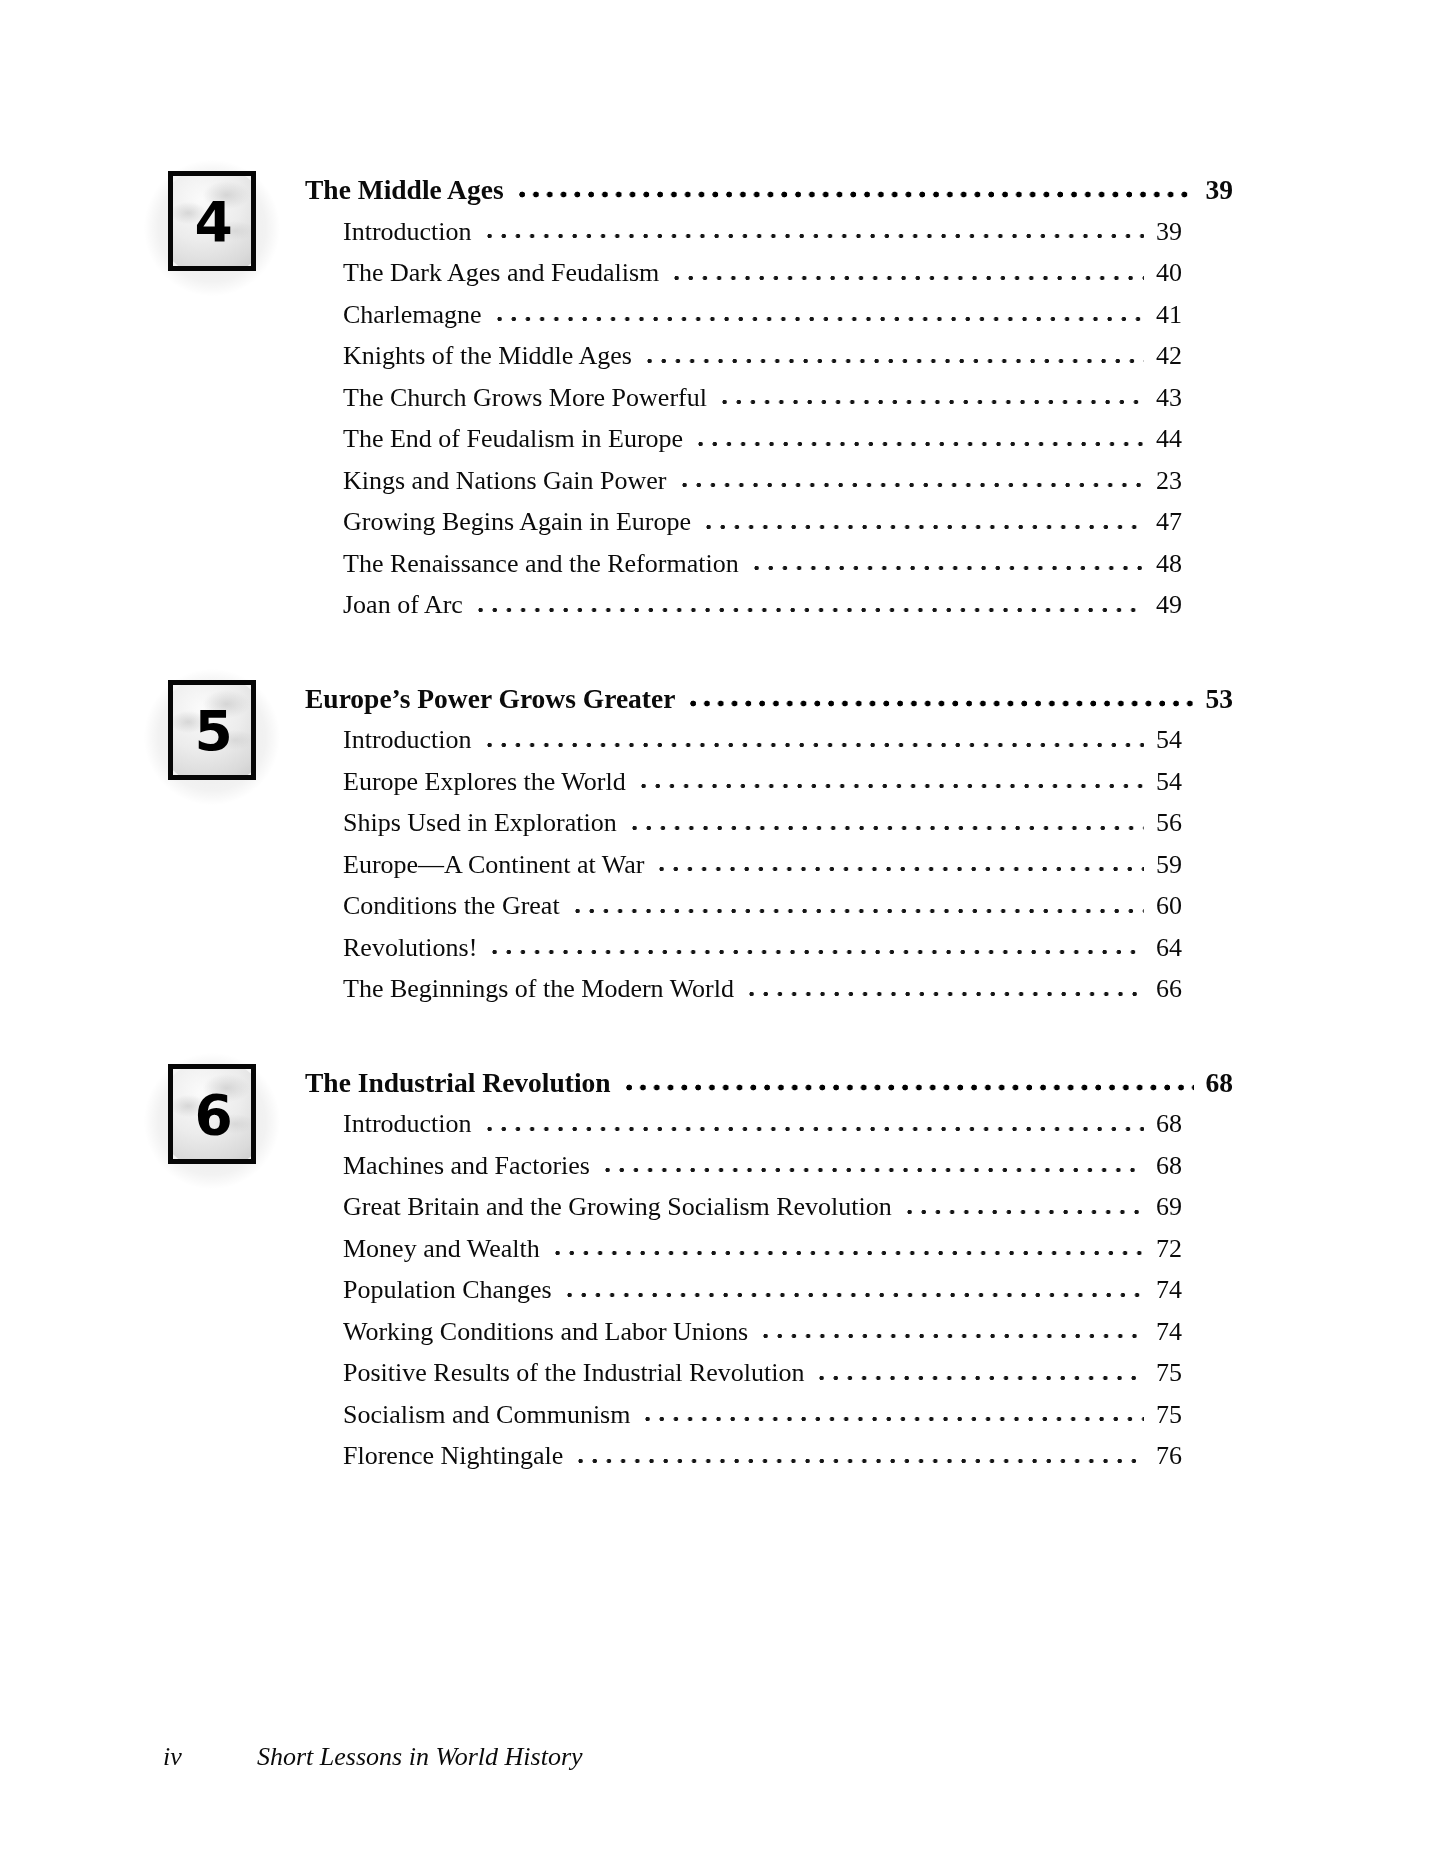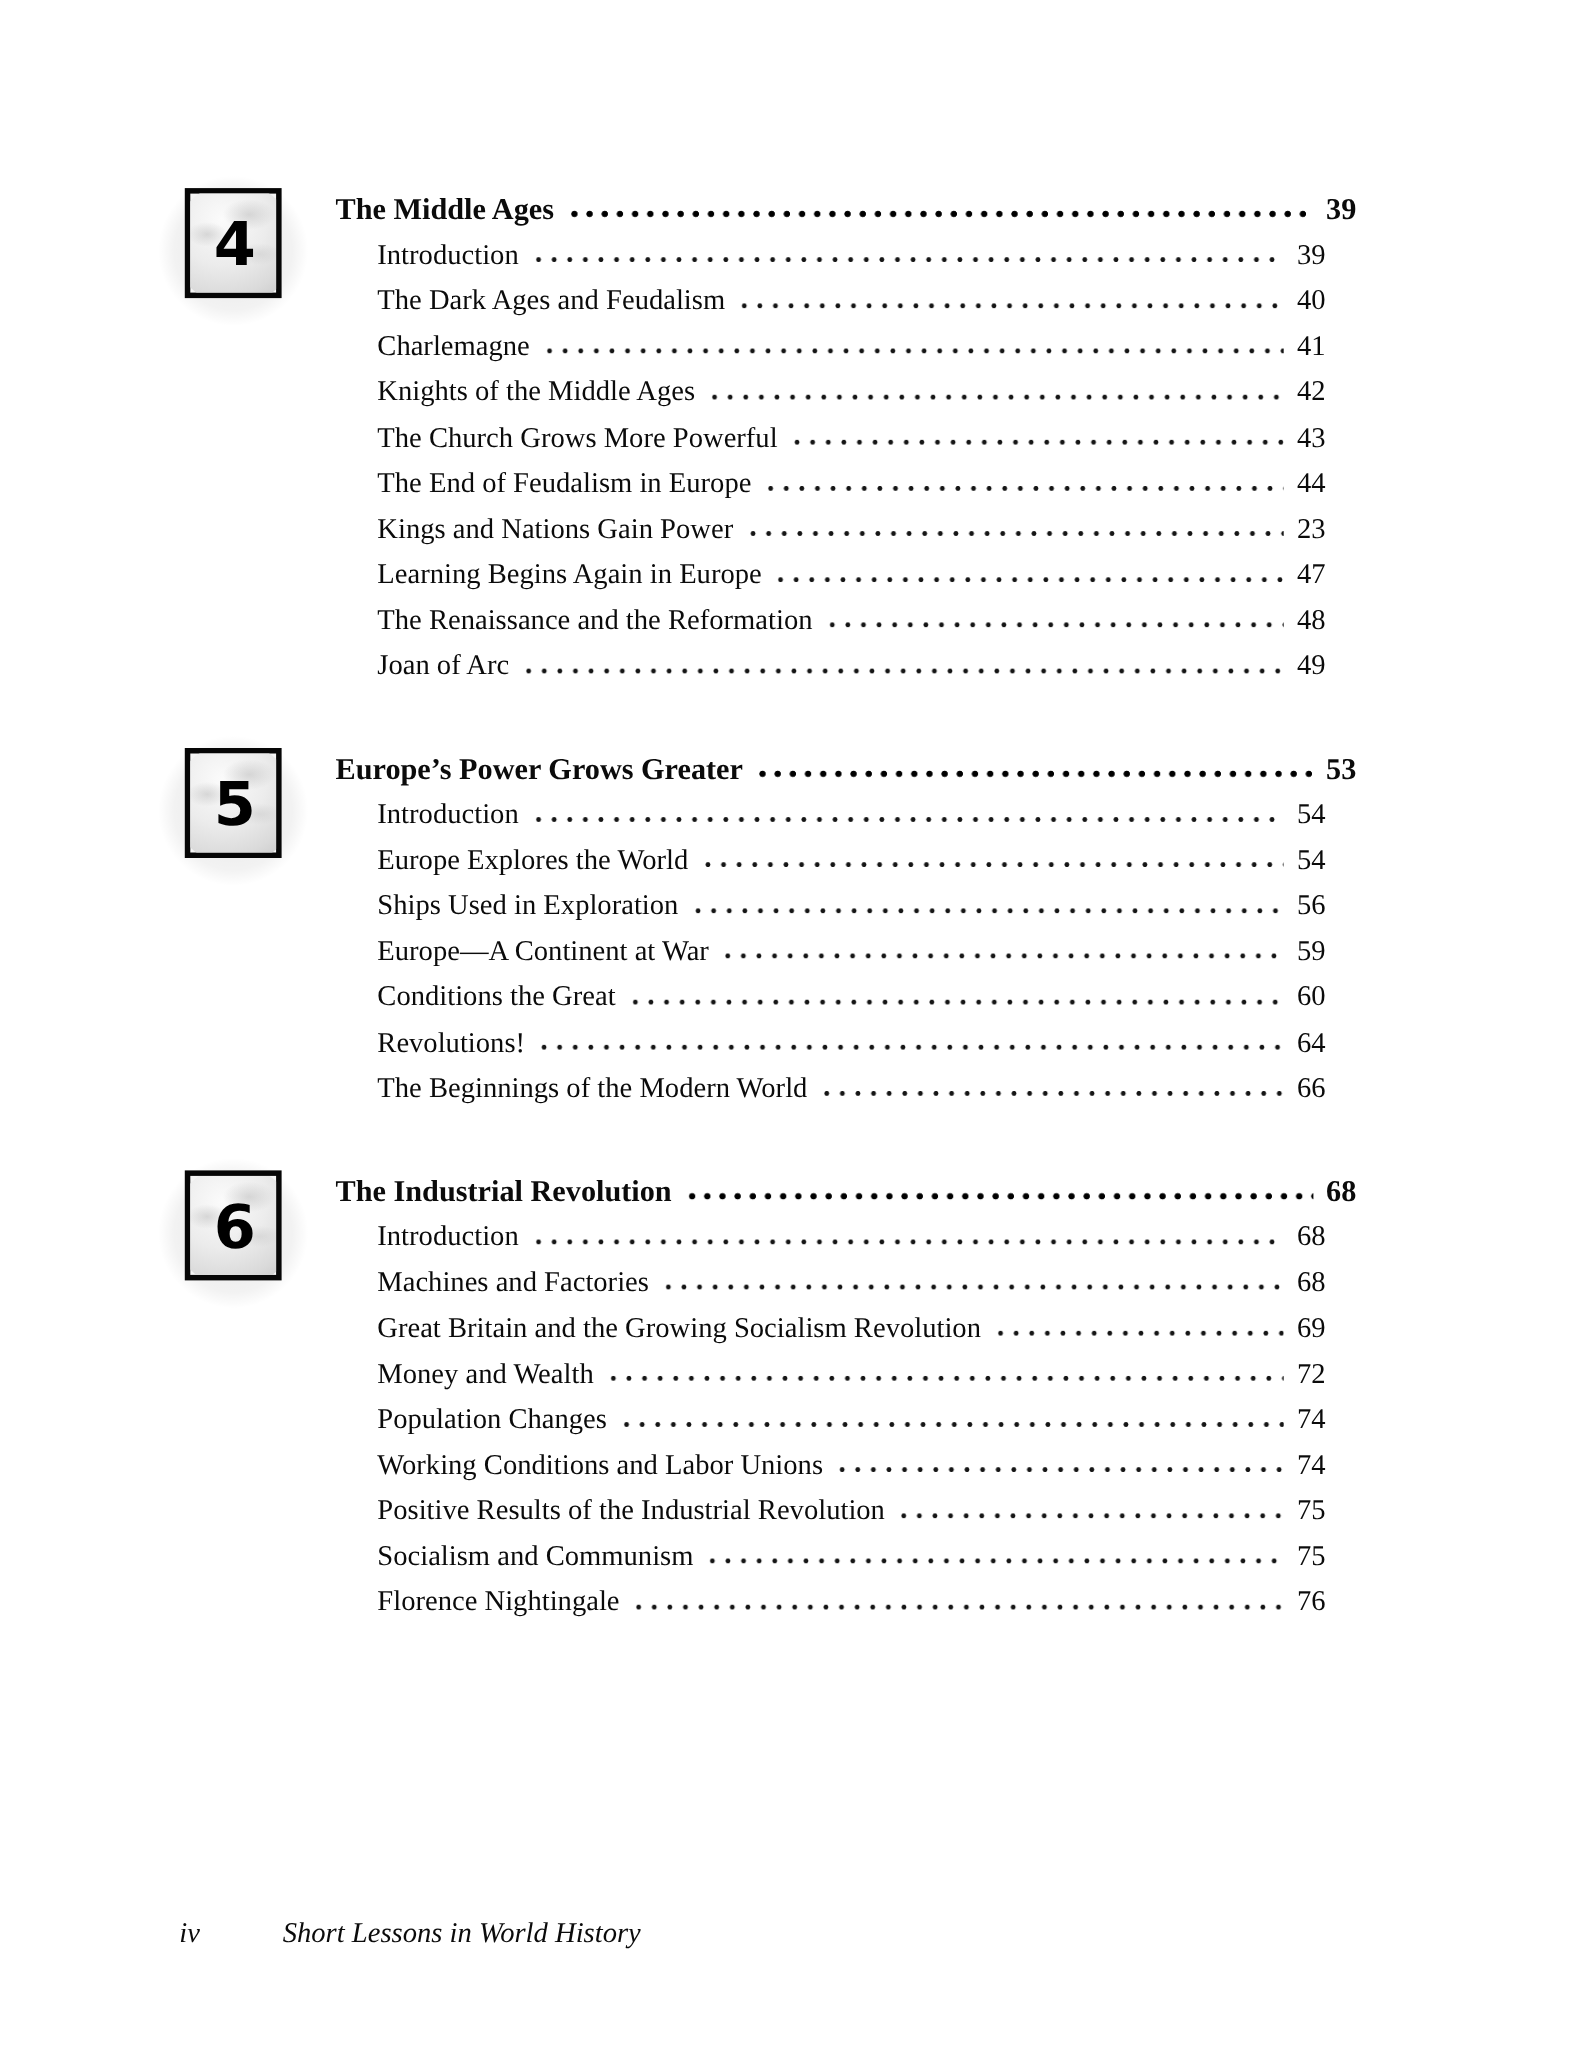--- a/index.html
+++ b/index.html
@@ -44,21 +44,21 @@
     transform:translate(-50%,-47%);
     font-family:"DejaVu Sans", sans-serif;
     font-weight:700; font-size:55px; line-height:1;
     color:#000;
   }
 
   
   .rows { margin-left:305px; margin-right:212px; }
   .row { display:flex; align-items:flex-end; height:41.5px; line-height:41.5px; white-space:nowrap; }
   .chapter-row { font-weight:700; font-size:27.5px; }
-  .section-row { font-size:26px; margin-left:38px; margin-right:28px; }
+  .section-row { font-size:26px; margin-left:38px; margin-right:51px; }
   .pg { flex:0 0 auto; }
 
   
   .leader { flex:1 1 auto; min-width:24px; position:relative; align-self:stretch; margin:0 10px 0 13px; }
   .leader::after {
     content:""; position:absolute; left:2px; right:2px; bottom:13px; height:6px;
     background-image:radial-gradient(circle at 2.6px 3px, #151515 1.9px, rgba(0,0,0,0) 2.5px);
     background-size:14.2px 6px; background-repeat:repeat-x;
   }
   .chapter-row .leader::after {
@@ -128,21 +128,21 @@
     <span class="pg">44</span>
   </div>
 
   <div class="row section-row">
     <span class="st">Kings and Nations Gain Power</span>
     <span class="leader"></span>
     <span class="pg">23</span>
   </div>
 
   <div class="row section-row">
-    <span class="st">Learning Begins Again in Europe</span>
+    <span class="st">Growing Begins Again in Europe</span>
     <span class="leader"></span>
     <span class="pg">47</span>
   </div>
 
   <div class="row section-row">
     <span class="st">The Renaissance and the Reformation</span>
     <span class="leader"></span>
     <span class="pg">48</span>
   </div>
 

